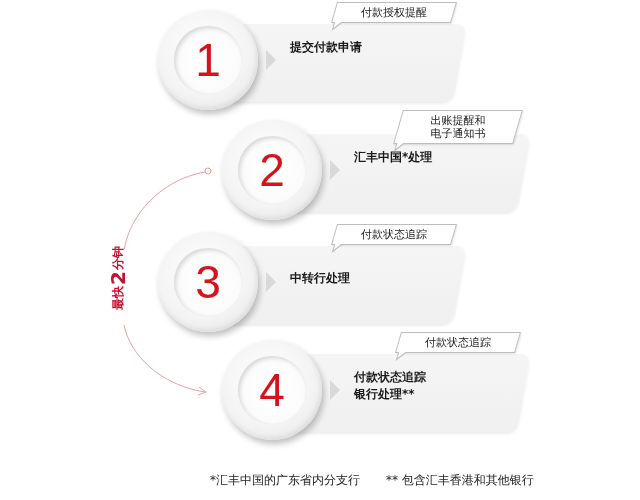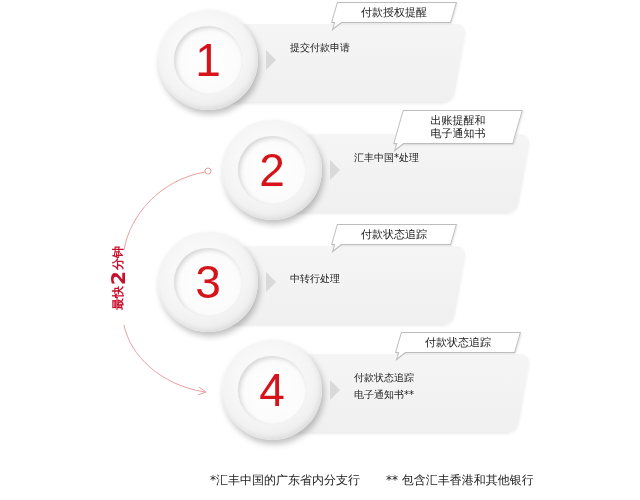--- a/index.html
+++ b/index.html
@@ -35,21 +35,21 @@
       font-family: "Liberation Sans", sans-serif; font-weight: 300;
       font-size: 46px; color: #d6121b;
     }
     .arrow {
       position: absolute; left: 108px; top: 48px; width: 0; height: 0;
       border-top: 10px solid transparent; border-bottom: 10px solid transparent;
       border-left: 10px solid #d9d9d9;
     }
     .main-text {
       position: absolute; left: 132px; top: 37px;
-      font-size: 10px; line-height: 17px; font-weight: normal; color: #1a1a1a;
+      font-size: 12px; line-height: 17px; font-weight: bold; color: #1a1a1a;
       white-space: nowrap;
     }
     .bubble {
       position: absolute; left: 176px; top: 0; width: 118px;
       background: #ffffff;
       border: 1px solid #bdbdbd;
       transform: skewX(-16deg);
       box-shadow: 1px 1px 2px rgba(0,0,0,0.12);
     }
     .bubble-text {
@@ -159,21 +159,21 @@
 <div class="step" id="step4">
   <div class="panel"></div>
   <div class="circle-outer">
     <div class="circle-inner">
       <div class="num">4</div>
     </div>
   </div>
   <div class="arrow"></div>
   <div class="main-text">
     <div>付款状态追踪</div>
-    <div>电子通知书**</div>
+    <div>银行处理**</div>
   </div>
   <div class="bubble">
     <div class="bubble-text">
       <div>付款状态追踪</div>
     </div>
     <div class="bubble-tail"></div>
   </div>
 </div>
 
 <div class="footnote" style="left:210px">*汇丰中国的广东省内分支行</div>

